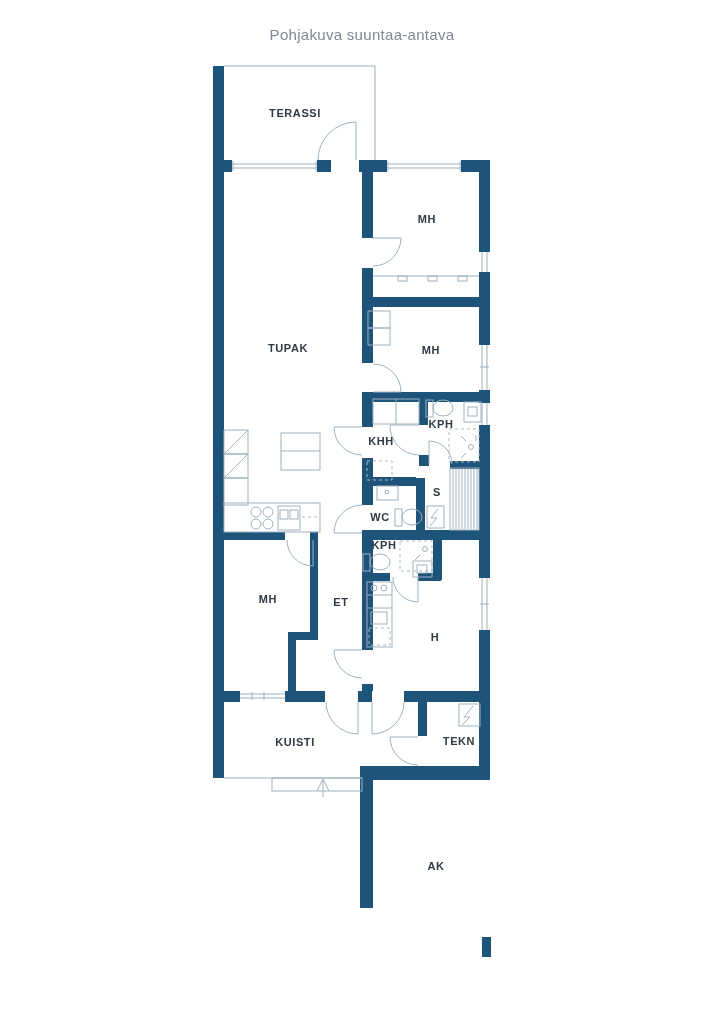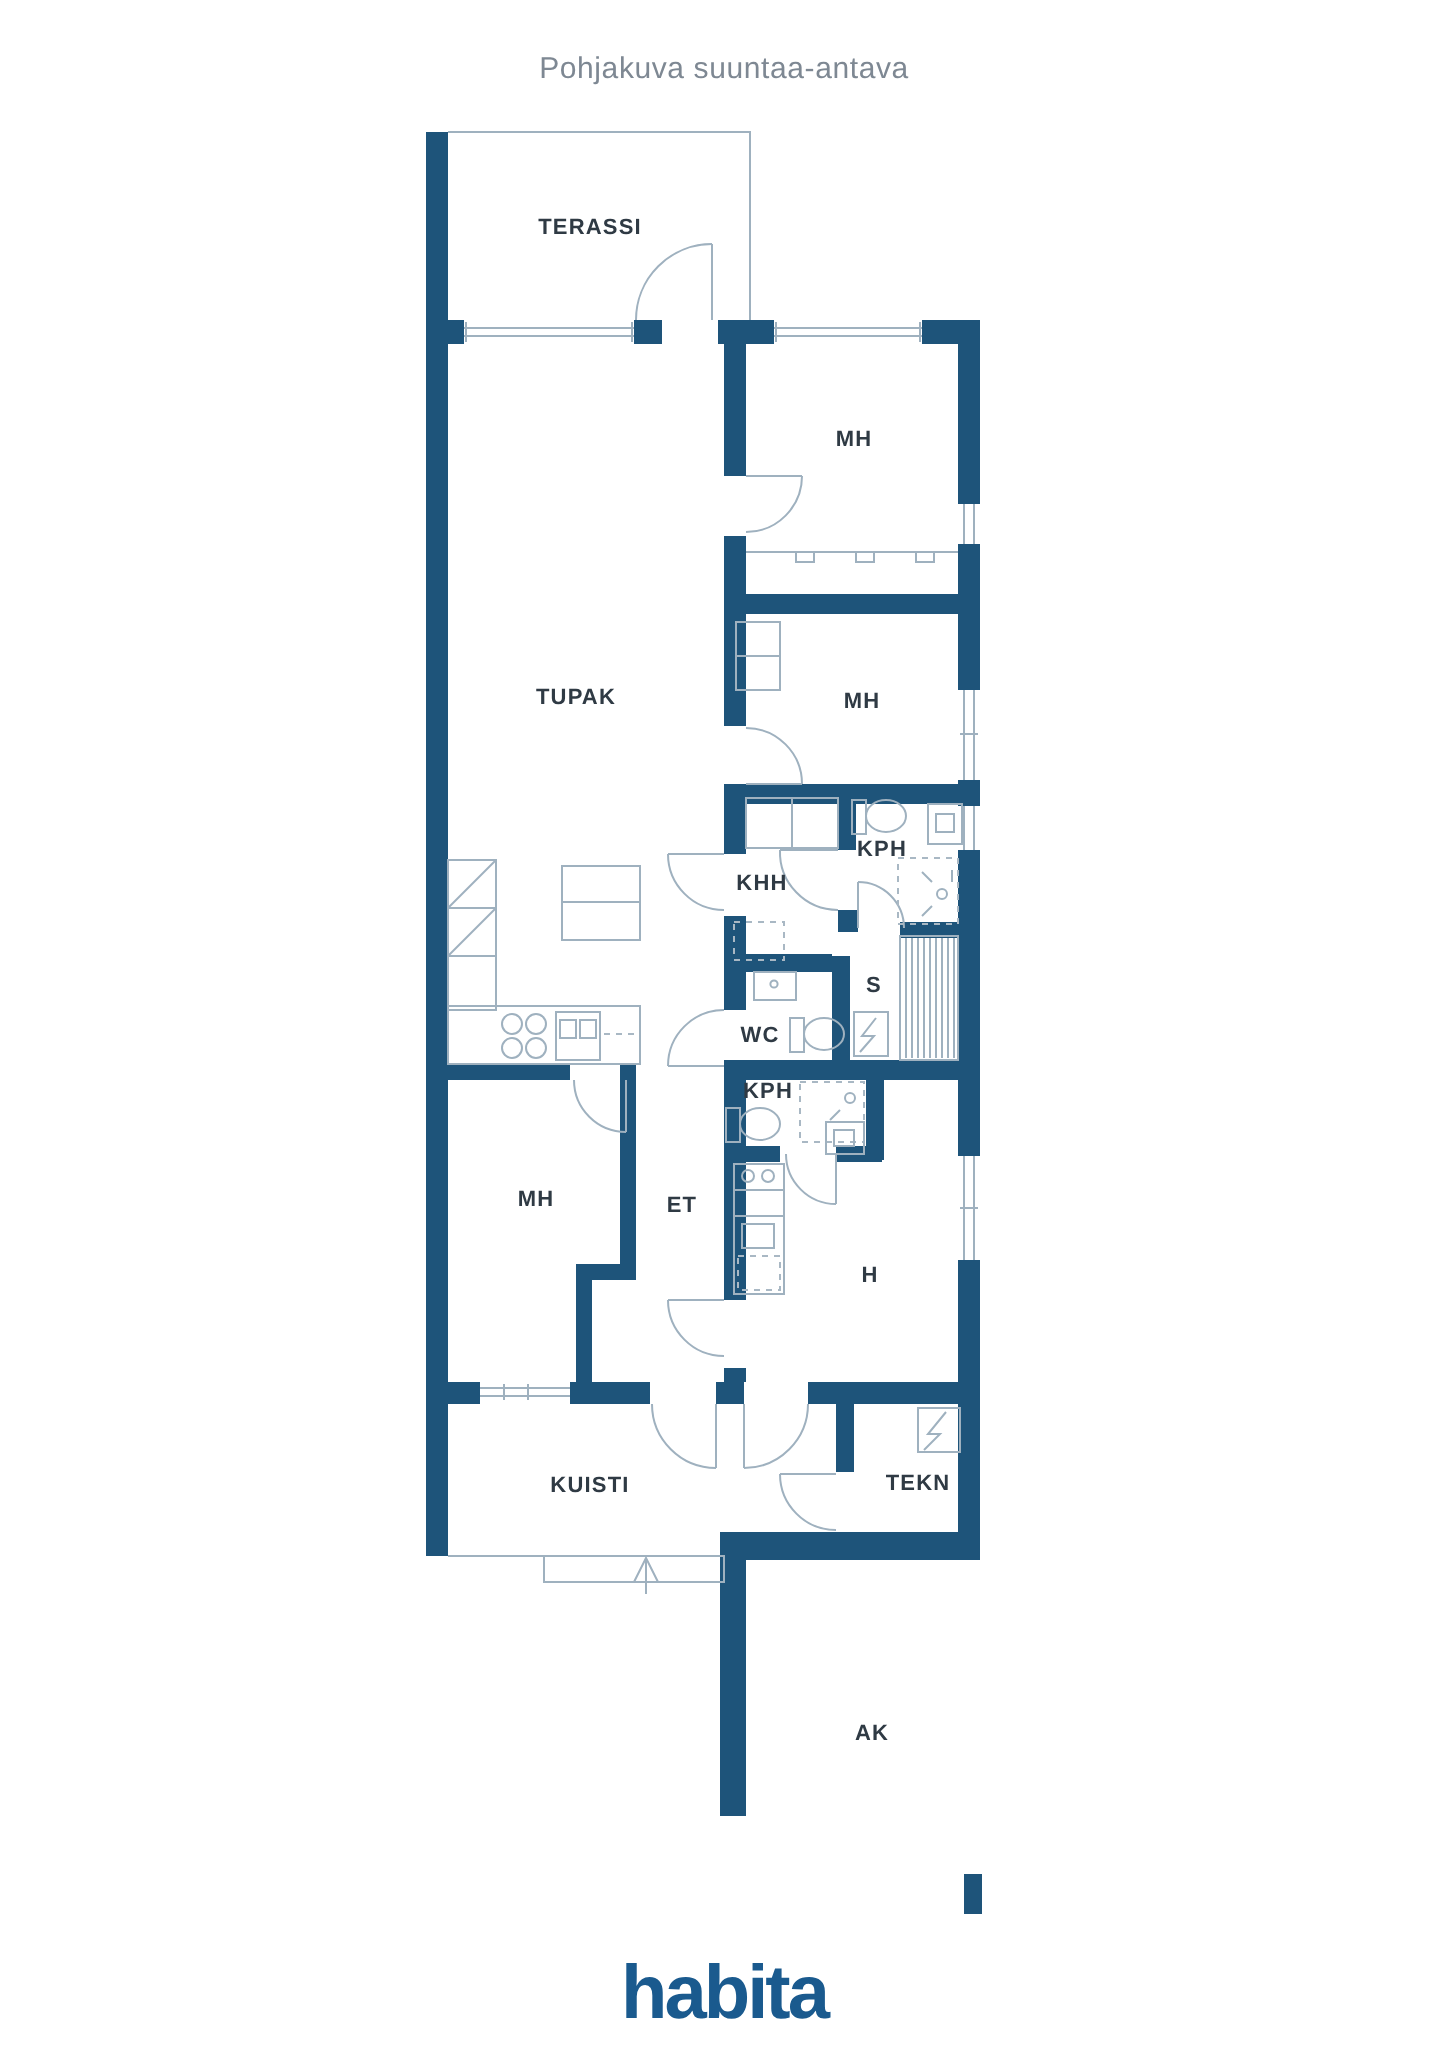--- a/index.html
+++ b/index.html
@@ -310,15 +310,14 @@
       <text class="room-label" x="384" y="549" text-anchor="middle">KPH</text>
       <text class="room-label" x="268" y="603" text-anchor="middle">MH</text>
       <text class="room-label" x="341" y="606" text-anchor="middle">ET</text>
       <text class="room-label" x="435" y="641" text-anchor="middle">H</text>
       <text class="room-label" x="295" y="746" text-anchor="middle">KUISTI</text>
       <text class="room-label" x="459" y="745" text-anchor="middle">TEKN</text>
       <text class="room-label" x="436" y="870" text-anchor="middle">AK</text>
     </g>
   </svg>
 
-  <div class="brand-logo">habita</div>
 
 </div>
 
 </body></html>

